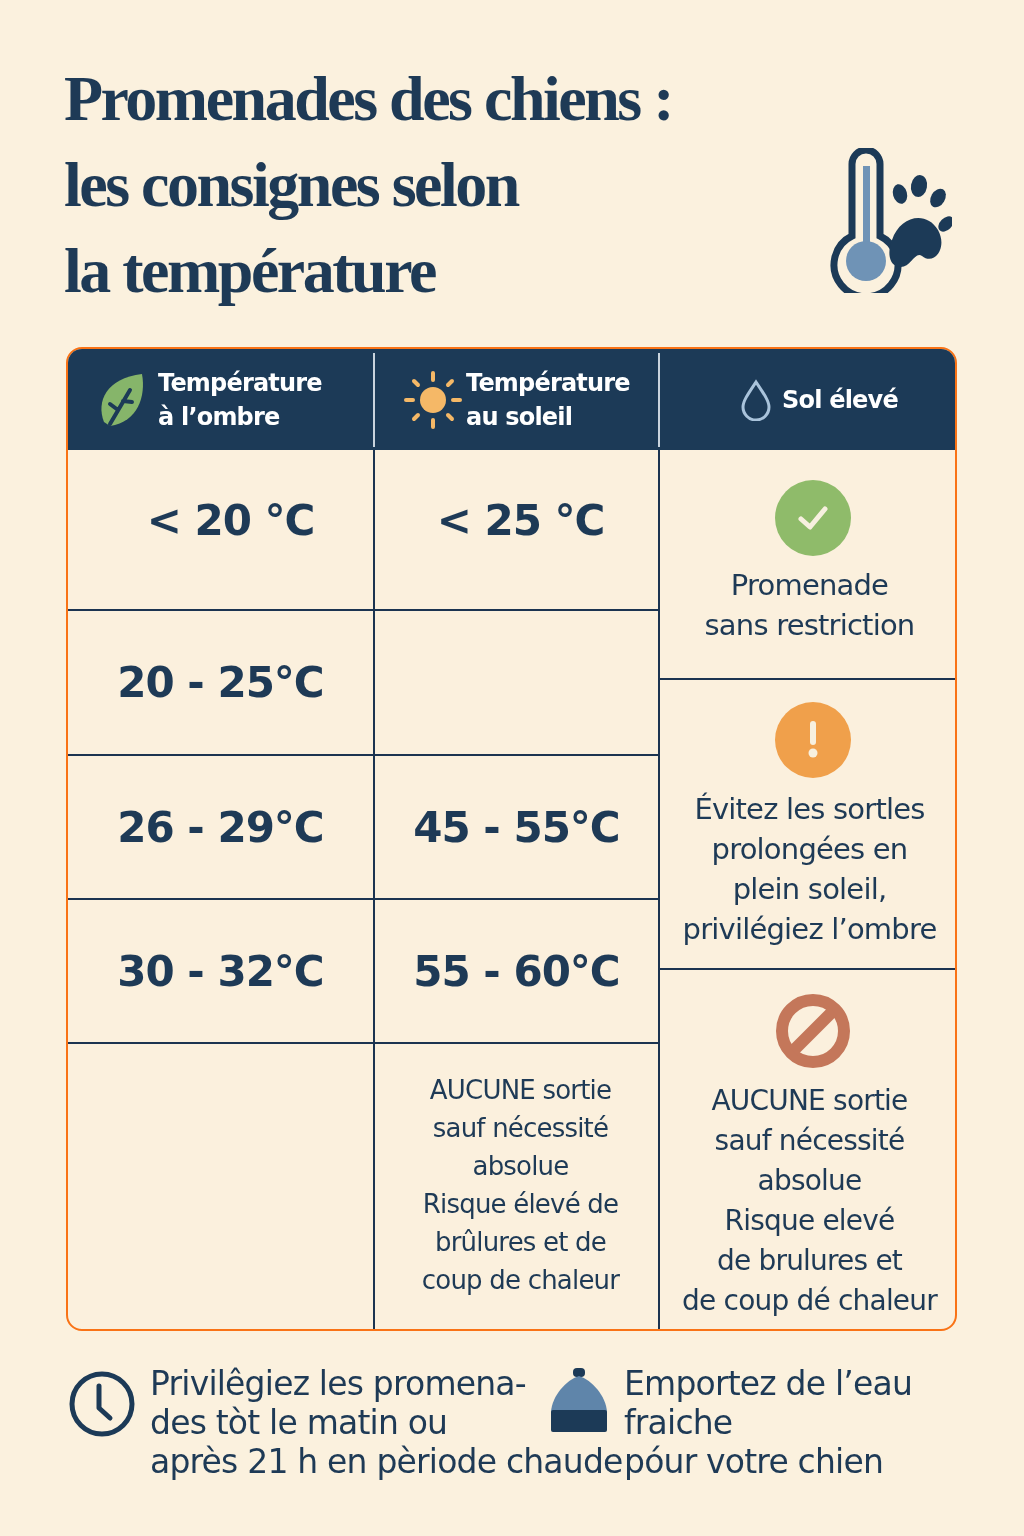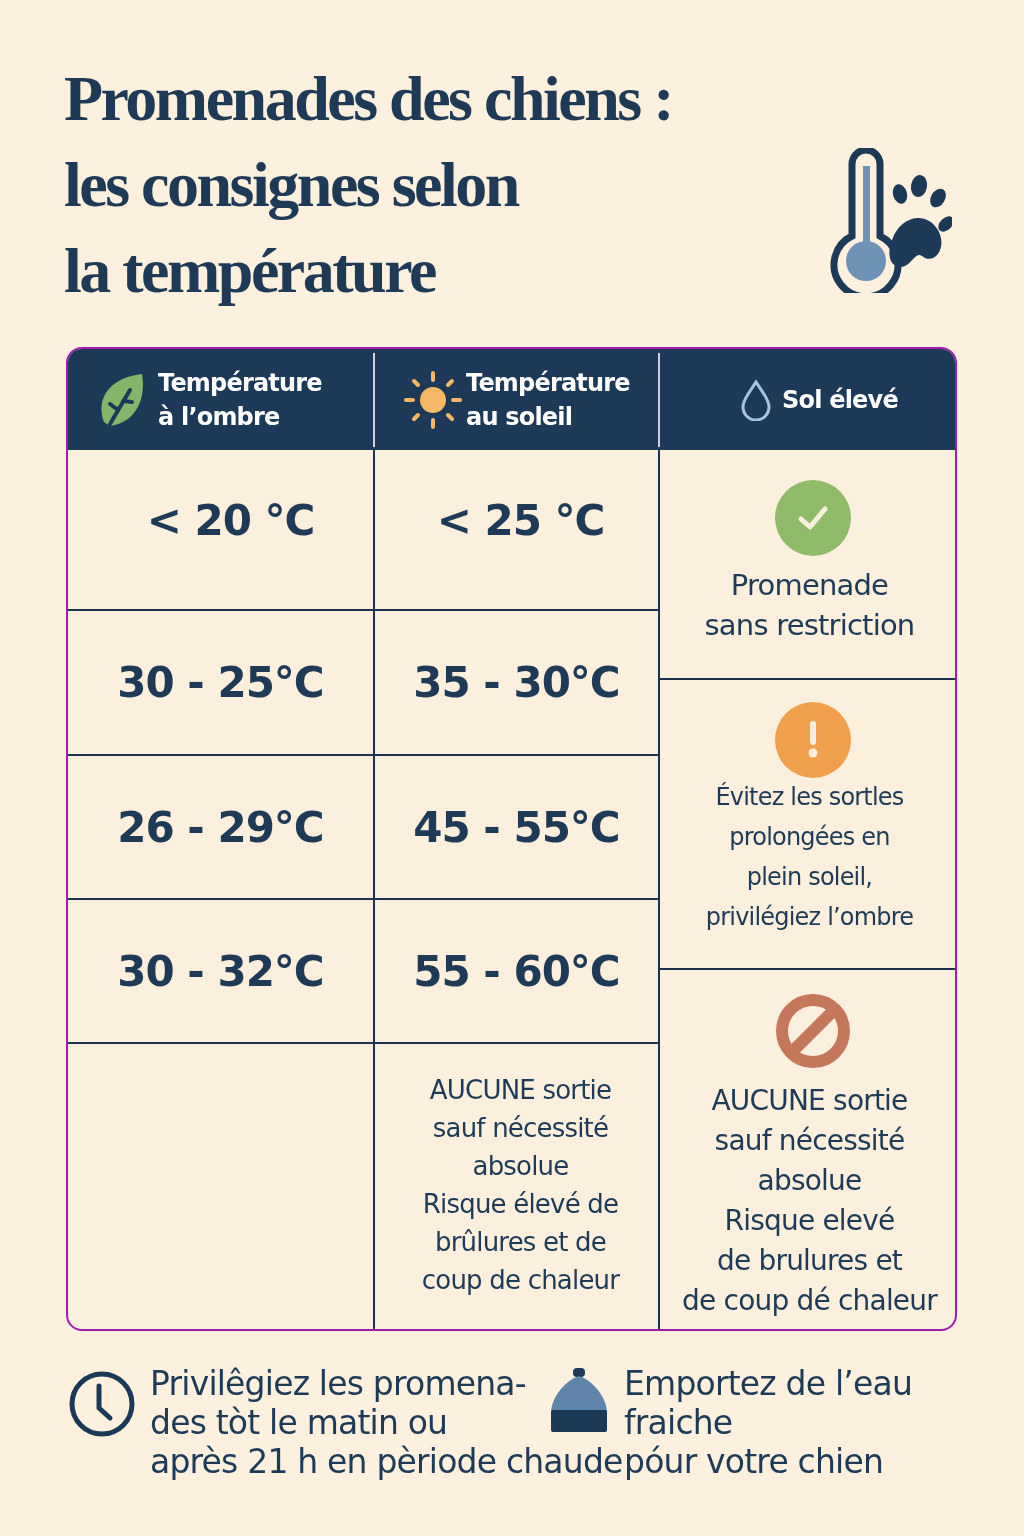--- a/index.html
+++ b/index.html
@@ -14,21 +14,21 @@
     position: absolute; left: 64px; top: 56px; width: 880px;
     font-family: Liberation Serif, serif;
     font-weight: bold; font-size: 64px; line-height: 86px;
     letter-spacing: -2.5px; color: #1e3a56; margin: 0;
   }
   .title span { display: block; white-space: nowrap; }
   .hero-icon { position: absolute; left: 822px; top: 148px; width: 130px; height: 145px; }
 
   .table {
     position: absolute; left: 66px; top: 347px; width: 891px; height: 984px;
-    border: 2px solid #a21caf; border-radius: 16px; box-sizing: border-box;
+    border: 2px solid #f97316; border-radius: 16px; box-sizing: border-box;
     overflow: hidden; background: #fbf0dd;
   }
   .thead {
     position: absolute; left: 0; top: 0; width: 100%; height: 101px;
     background: #1c3a57;
   }
   .th { position: absolute; top: 0; height: 101px; display: flex; align-items: center; color: #fff;
         font-family: "DejaVu Sans", sans-serif; font-weight: bold; font-size: 24px; line-height: 34px; letter-spacing: -0.8px; }
   .th-sep { position: absolute; top: 4px; width: 2px; height: 94px; background: #c9d3dd; }
   .th .lbl { white-space: pre-line; }
@@ -114,22 +114,21 @@
   <div class="hline" style="left:0;top:260px;width:590px;"></div>
   <div class="hline" style="left:0;top:405px;width:590px;"></div>
   <div class="hline" style="left:0;top:549px;width:590px;"></div>
   <div class="hline" style="left:0;top:693px;width:590px;"></div>
   <div class="hline" style="left:592px;top:329px;width:299px;"></div>
   <div class="hline" style="left:592px;top:619px;width:299px;"></div>
 
   <div class="cell" style="left:0;top:101px;width:305px;height:140px;padding-left:20px;box-sizing:border-box;">&lt; 20 °C</div>
   <div class="cell" style="left:307px;top:101px;width:283px;height:140px;padding-left:8px;box-sizing:border-box;">&lt; 25 °C</div>
 
-  <div class="cell" style="left:0;top:262px;width:305px;height:143px;">30 - 25°C</div>
-  <div class="cell" style="left:307px;top:262px;width:283px;height:143px;">35 - 30°C</div>
+  <div class="cell" style="left:0;top:262px;width:305px;height:143px;">20 - 25°C</div>
 
   <div class="cell" style="left:0;top:407px;width:305px;height:142px;">26 - 29°C</div>
   <div class="cell" style="left:307px;top:407px;width:283px;height:142px;">45 - 55°C</div>
 
   <div class="cell" style="left:0;top:551px;width:305px;height:142px;">30 - 32°C</div>
   <div class="cell" style="left:307px;top:551px;width:283px;height:142px;">55 - 60°C</div>
 
   <div class="txt small" style="left:310px;top:722px;width:285px;">AUCUNE sortie
 sauf nécessité
 absolue
@@ -144,21 +143,21 @@
   </div>
   <div class="txt" style="left:592px;top:216px;width:299px;font-size:29px;">Promenade
 sans restriction</div>
 
   <div class="status" style="left:707px;top:353px;width:76px;height:76px;background:#f0a04b;">
     <svg width="20" height="46" viewBox="0 0 20 46">
         <rect x="7" y="4" width="6" height="24" rx="3" fill="#f7f0df"></rect>
         <circle cx="10" cy="36" r="4.5" fill="#f7f0df"></circle>
       </svg>
   </div>
-  <div class="txt" style="left:592px;top:428px;width:299px;font-size:24px;">Évitez les sortles
+  <div class="txt" style="left:592px;top:440px;width:299px;font-size:29px;">Évitez les sortles
 prolongées en
 plein soleil,
 privilégiez l’ombre</div>
 
   <div class="status" style="left:707px;top:644px;width:76px;height:76px;">
     <svg width="76" height="76" viewBox="0 0 76 76">
         <circle cx="38" cy="38" r="31" fill="none" stroke="#c4775a" stroke-width="12"></circle>
         <line x1="18" y1="58" x2="58" y2="18" stroke="#c4775a" stroke-width="12"></line>
       </svg>
   </div>

